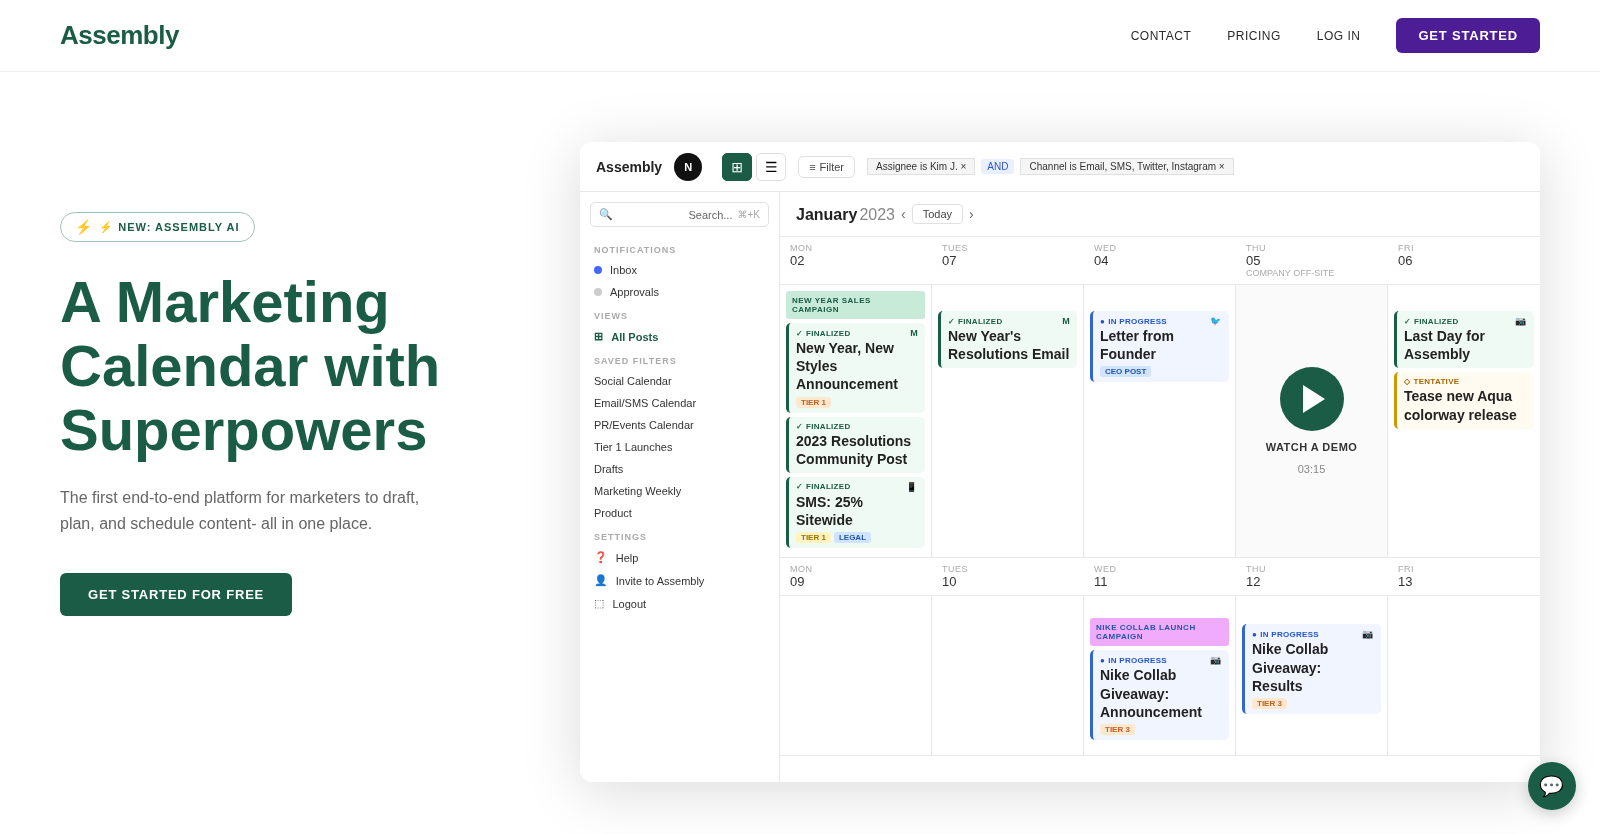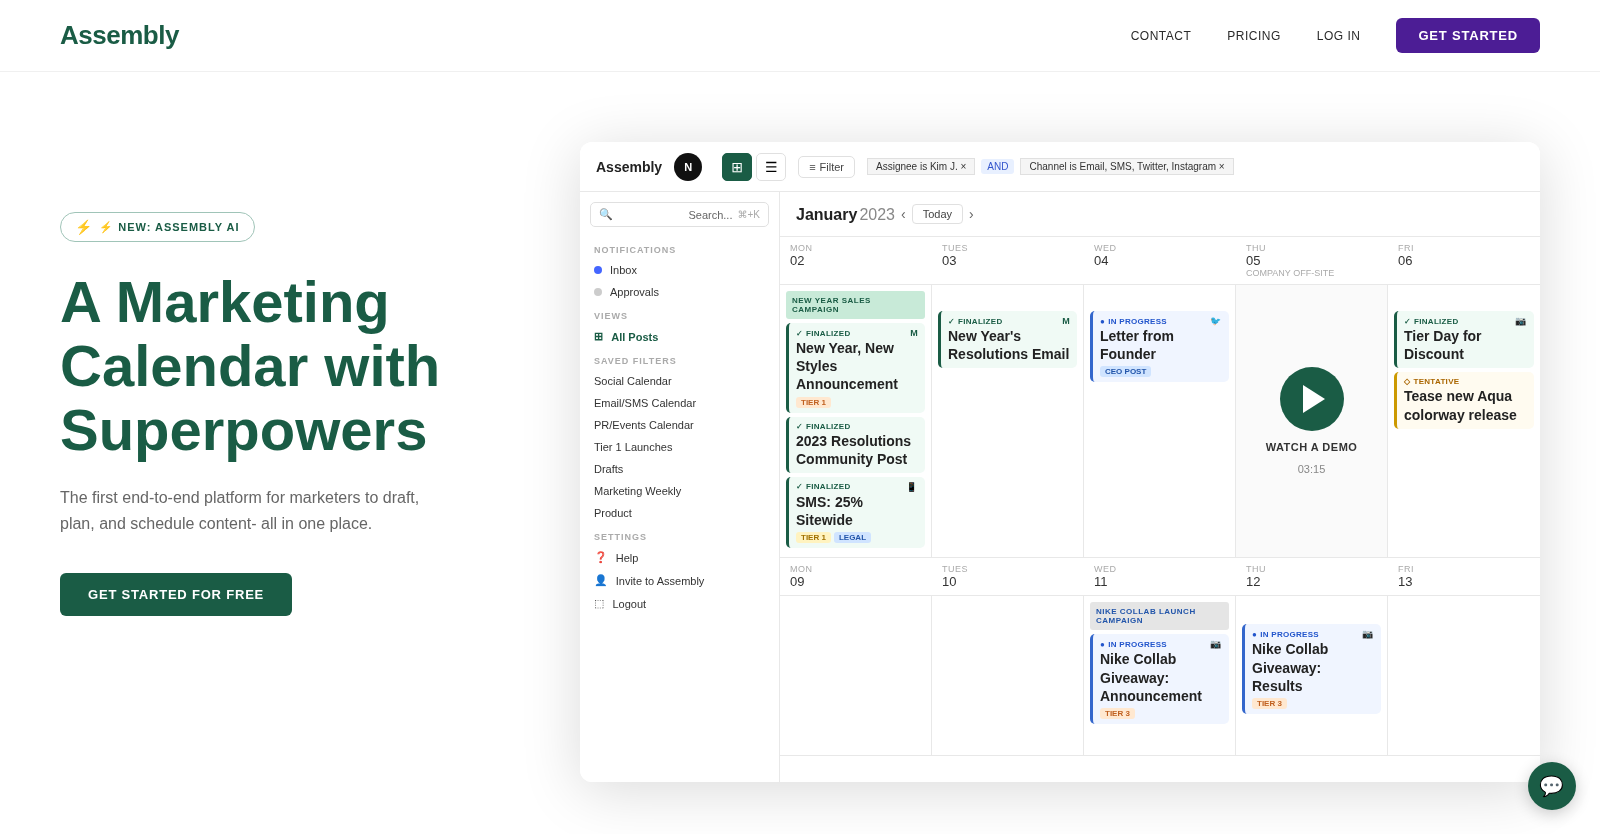--- a/index.html
+++ b/index.html
@@ -125,21 +125,21 @@
     .cal-cell:last-child { border-right: none; }
     .cal-cell-shaded { background: #fafafa; }
 
     
     .campaign-bar {
       position: absolute; top: 0; left: 0; right: 0; height: 28px;
       font-size: 8px; font-weight: 600; letter-spacing: 0.5px;
       display: flex; align-items: center; padding: 0 6px;
     }
     .bar-green { background: #c8ead8; color: #1a5c45; }
-    .bar-blue { background: #e5e5e5; color: #2255aa; }
+    .bar-blue { background: #f0abfc; color: #2255aa; margin-top: 16px; }
 
     
     .cal-card {
       border-radius: 5px; padding: 5px 7px; margin-bottom: 3px; margin-top: 2px; font-size: 9px;
       border-left: 3px solid transparent;
     }
     .card-status { font-size: 8px; font-weight: 700; letter-spacing: 0.3px; margin-bottom: 1px; display: flex; align-items: center; gap: 3px; }
     .card-title { font-size: 14px; font-weight: 600; color: #222; line-height: 1.3; }
     .card-tags { display: flex; gap: 3px; margin-top: 3px; flex-wrap: wrap; }
     .card-tag {
@@ -301,21 +301,21 @@
             <button class="cal-nav-btn">›</button>
           </div>
 
           <div class="cal-days-header">
             <div class="cal-day-header">
               <div class="cal-day-name">MON</div>
               <div class="cal-day-num">02</div>
             </div>
             <div class="cal-day-header">
               <div class="cal-day-name">TUES</div>
-              <div class="cal-day-num">03</div>
+              <div class="cal-day-num">07</div>
             </div>
             <div class="cal-day-header">
               <div class="cal-day-name">WED</div>
               <div class="cal-day-num">04</div>
             </div>
             <div class="cal-day-header">
               <div class="cal-day-name">THU</div>
               <div class="cal-day-num">05</div>
               <div class="cal-day-special">COMPANY OFF-SITE</div>
             </div>
@@ -396,21 +396,21 @@
               </div>
             </div>
 
             <div class="cal-cell">
               <div class="cal-card card-green" style="margin-top:20px;">
                 <div class="card-status status-finalized">
                     <span>✓</span>
                     <span>FINALIZED</span>
                     <span style="margin-left:auto;font-size:9px;">📷</span>
                   </div>
-                <div class="card-title">Tier Day for Discount</div>
+                <div class="card-title">Last Day for Assembly</div>
               </div>
               <div class="cal-card card-yellow" style="margin-top:4px;">
                 <div class="card-status status-tentative">
                     <span>◇</span>
                     <span>TENTATIVE</span>
                   </div>
                 <div class="card-title">Tease new Aqua colorway release</div>
               </div>
             </div>
           </div>

